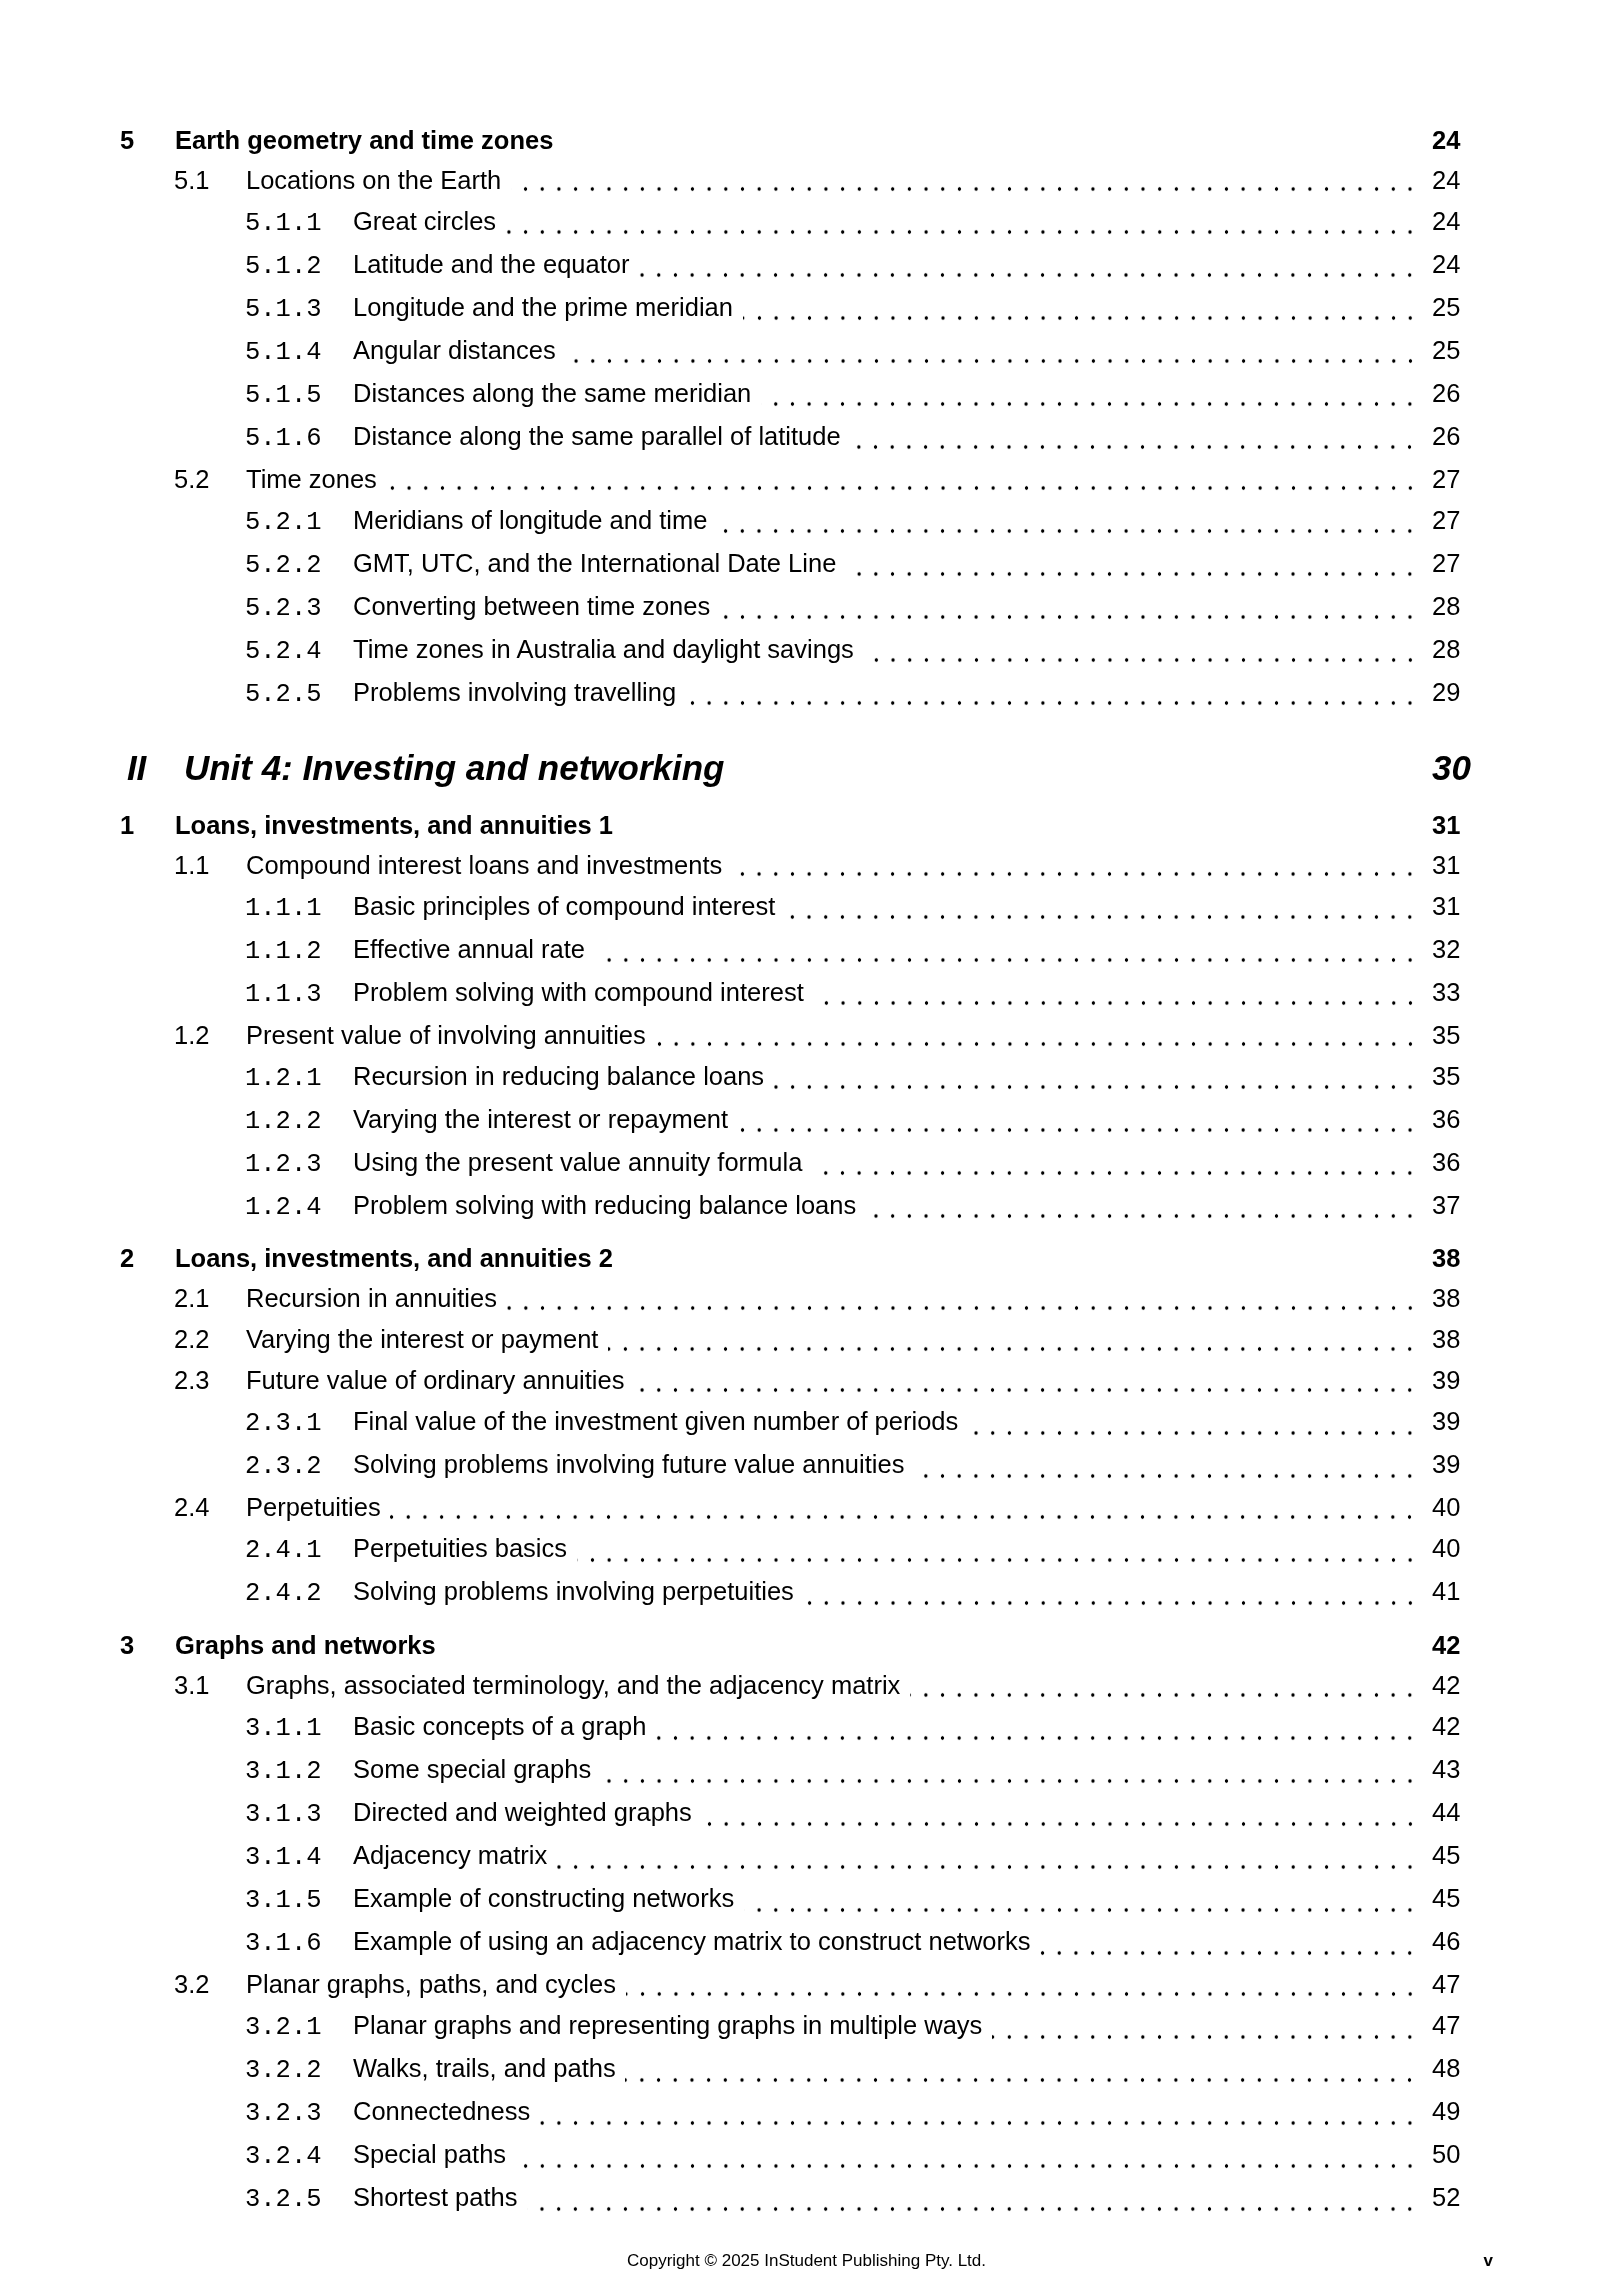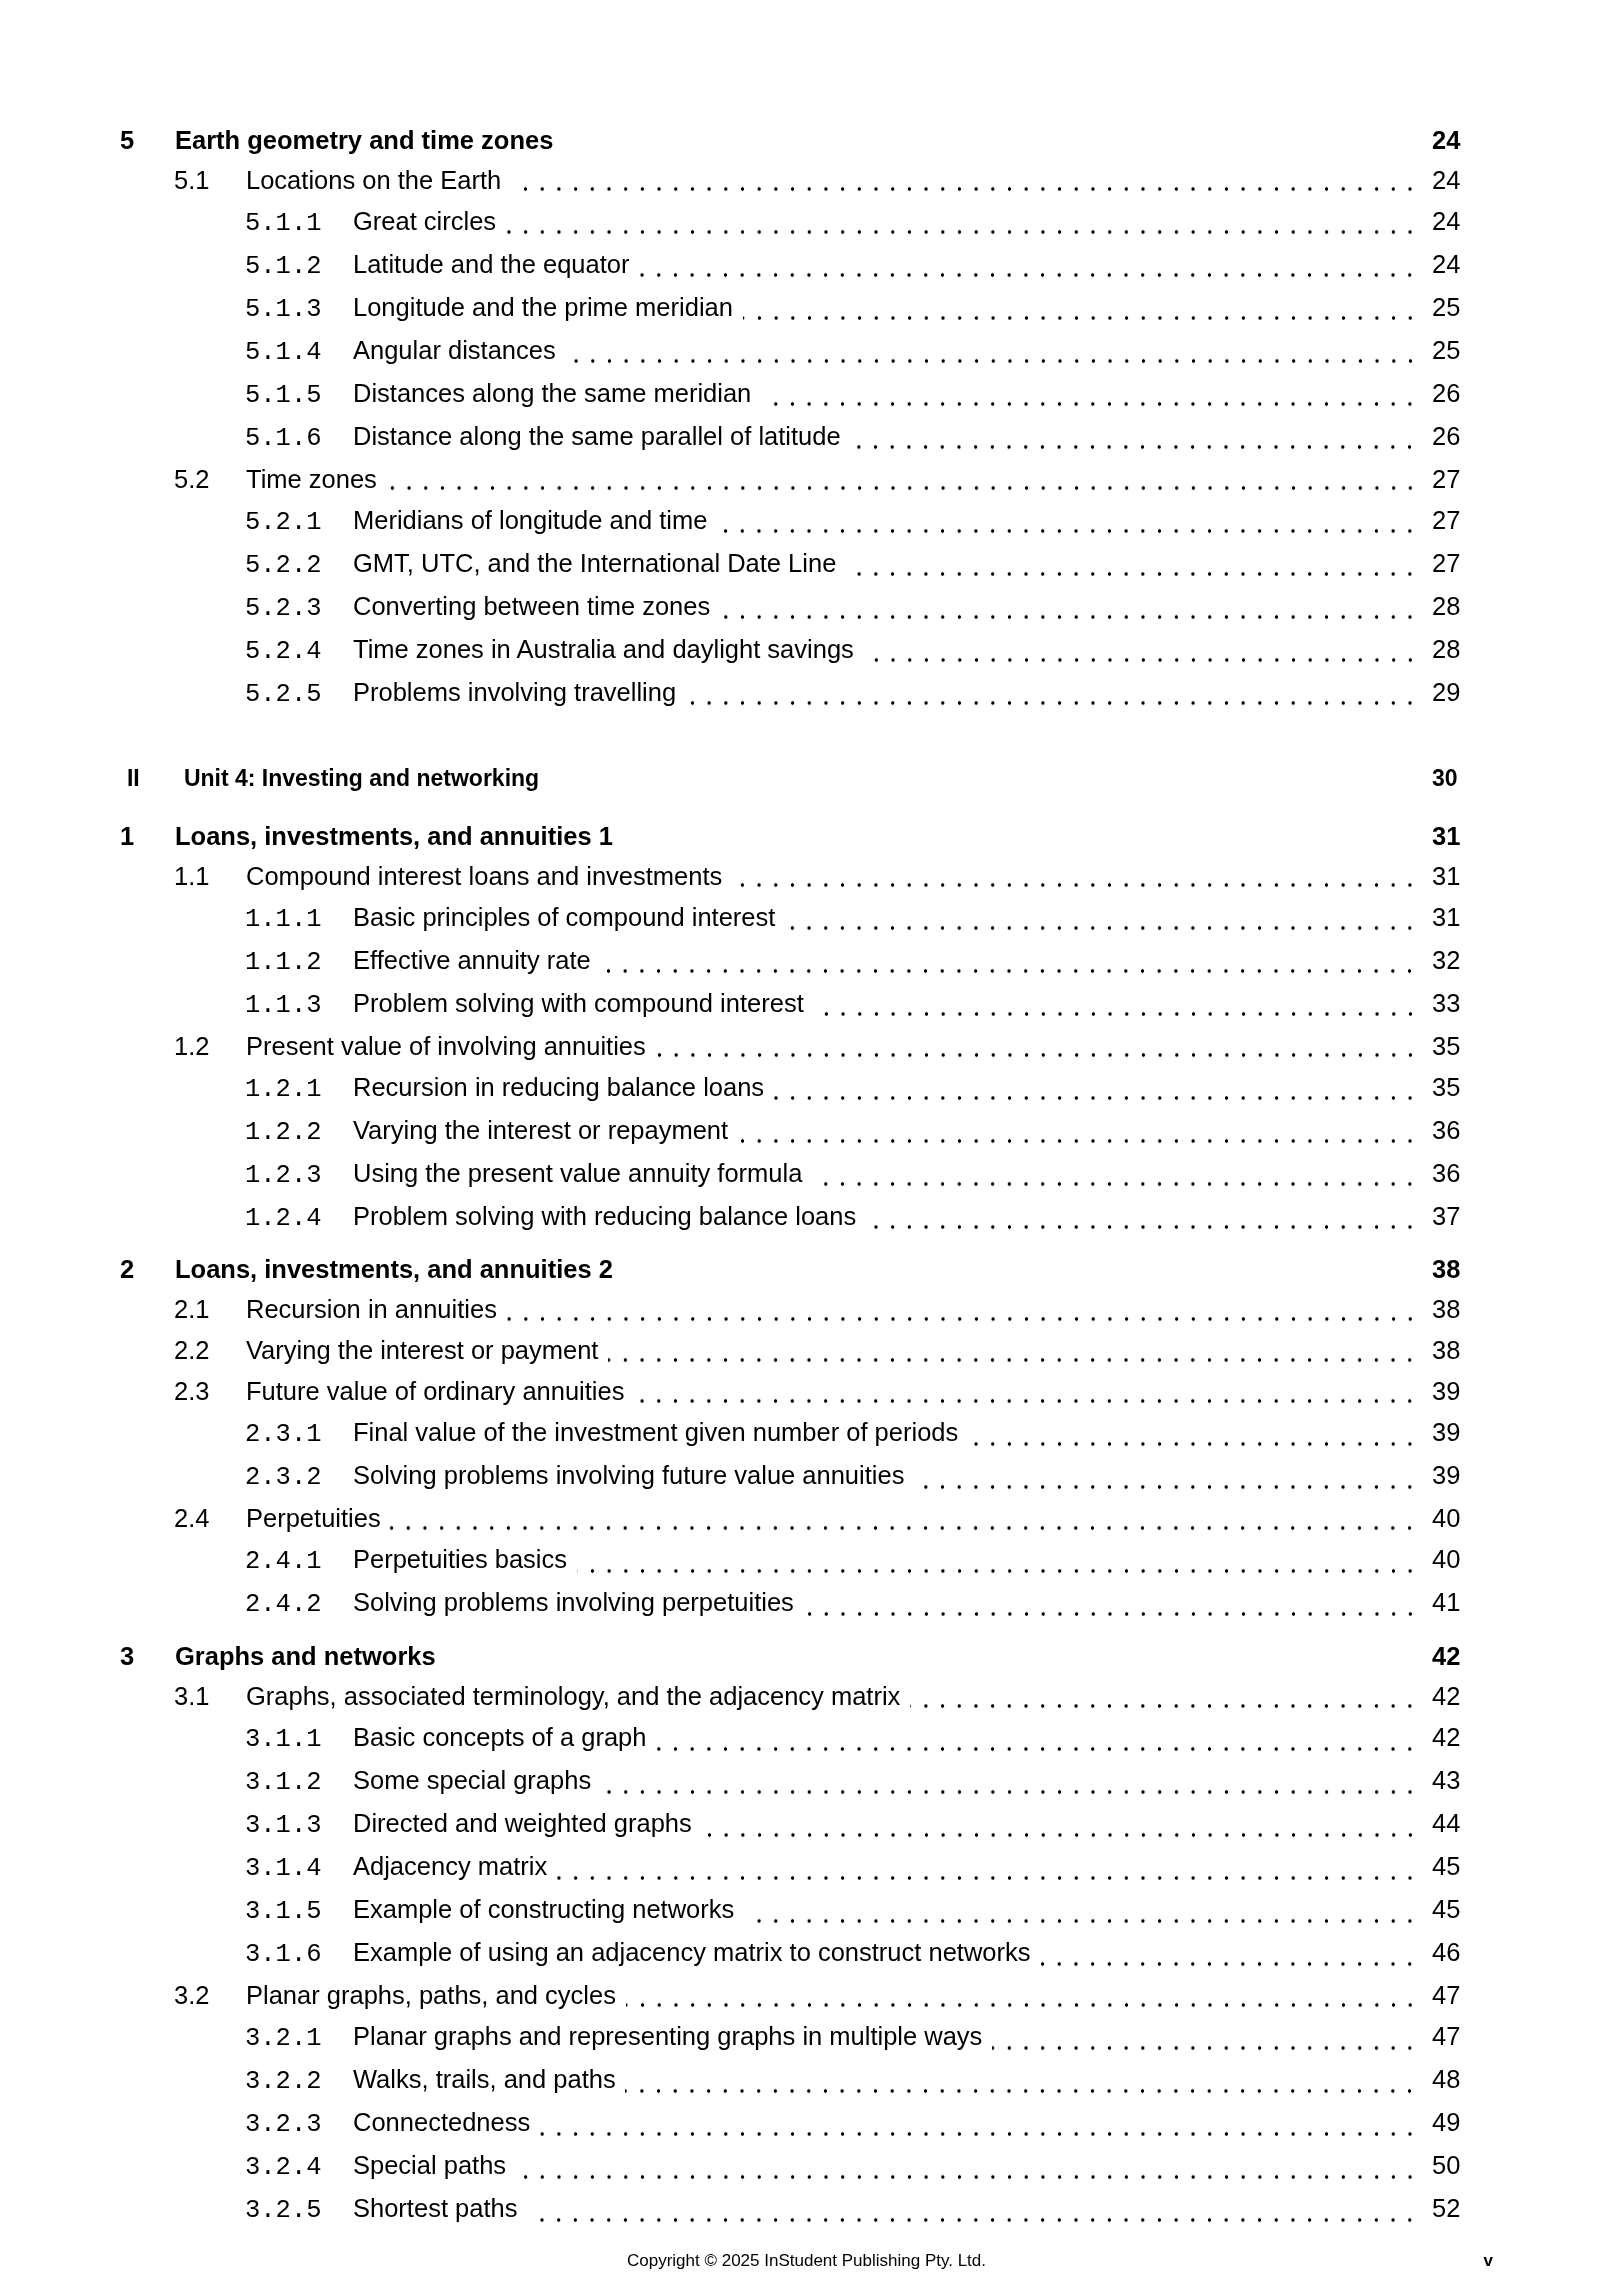--- a/index.html
+++ b/index.html
@@ -51,24 +51,25 @@
   .row--chapter {
     font-weight: bold;
     line-height: 39px;
     margin-top: 11.8px;
   }
   .row--chapter .num { width: 55px; }
   .row--chapter .leader { background: none; }
   
   .row--part {
     font-weight: bold;
-    font-size: 23px;
+    font-size: 35px;
     line-height: 53px;
-    margin-top: 37px;
+    margin-top: 26px;
     padding-left: 6.9px;
+    font-style: italic;
   }
   .row--part .num { width: 57px; }
   .row--part .leader { background: none; }
 
   .footer {
     position: absolute;
     left: 120px; top: 2243px;
     width: 1373px;
     height: 35px;
     line-height: 35px;
@@ -191,21 +192,21 @@
     <span class="page-num">31</span>
   </div>
     <div class="row row--subsection">
     <span class="num">1.1.1</span>
     <span class="title">Basic principles of compound interest</span>
     <span class="leader"></span>
     <span class="page-num">31</span>
   </div>
     <div class="row row--subsection">
     <span class="num">1.1.2</span>
-    <span class="title">Effective annuity rate</span>
+    <span class="title">Effective annual rate</span>
     <span class="leader"></span>
     <span class="page-num">32</span>
   </div>
     <div class="row row--subsection">
     <span class="num">1.1.3</span>
     <span class="title">Problem solving with compound interest</span>
     <span class="leader"></span>
     <span class="page-num">33</span>
   </div>
     <div class="row row--section">

